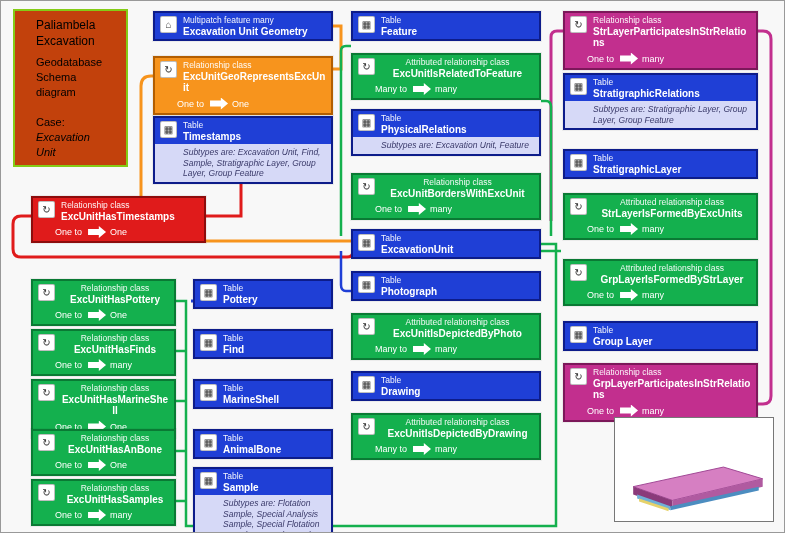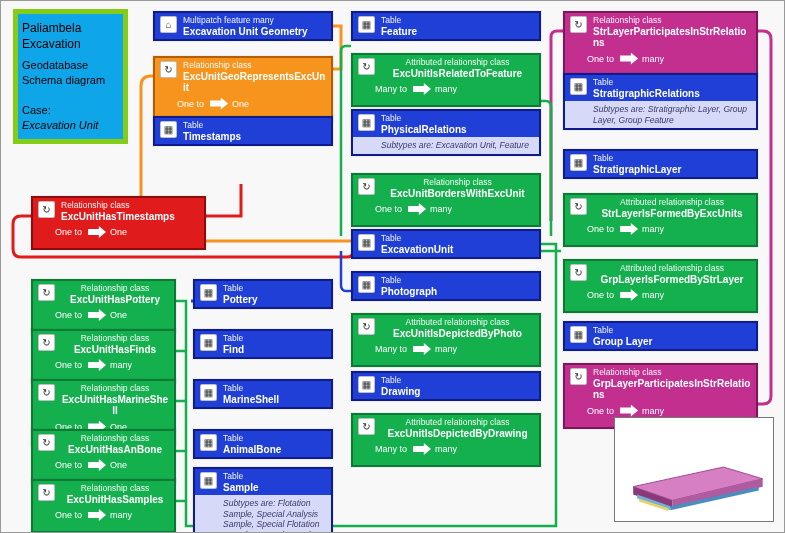--- a/index.html
+++ b/index.html
@@ -10,23 +10,23 @@
     height: 533px;
     position: relative;
     border: 1px solid #999;
     overflow: hidden;
   }
   .canvas { position: relative; width: 100%; height: 100%; }
   svg.wires { position:absolute; inset:0; width:785px; height:533px; z-index:0; }
 
   .infobox {
     position: absolute;
-    background: #0ea5e9;
-    border: 5px solid #84cc16;
-    padding: 6px 4px;
+    background: #c2410c;
+    border: 2px solid #84cc16;
+    padding: 6px 21px;
     font-size: 11px;
     line-height: 1.35;
     z-index: 3;
   }
   .infobox .title { font-size: 12px; }
 
   .node {
     position: absolute;
     width: 190px;
     border: 2px solid;
@@ -50,21 +50,21 @@
   .node .hdr-text { flex:1; min-width:0; }
   .node .hdr-type { font-size: 8.5px; line-height: 1; color:#fff; opacity:.95; }
   .node .hdr-name { font-size: 10px; font-weight: bold; color:#fff; line-height:1.15; margin-top:1px; word-break:break-word;}
   .node .sub {
     background: #fff; opacity:.92;
     font-size: 8.5px; color:#333; padding: 3px 5px; line-height:1.25;
     font-style: italic;
   }
   .node .card {
     display:flex; gap:4px; align-items:center;
-    padding: 2px 0 10px 22px;
+    padding: 2px 0 3px 22px;
     font-size: 9px;
   }
   .node .card .from { color:#fff; padding-right:2px;}
   .node .card .arrow {
     width: 18px; height: 12px; position:relative;
   }
   .node .card .arrow::before{
     content:""; position:absolute; inset:0;
     background:#fff;
     clip-path: polygon(0 25%,60% 25%,60% 0,100% 50%,60% 100%,60% 75%,0 75%);
@@ -156,20 +156,21 @@
   </div>
 
   <div class="node t-table-lav" style="left:152px; top:115px; width:180px;">
     <div class="hdr">
         <div class="ico">▦</div>
       <div class="hdr-text">
           <div class="hdr-type">Table</div>
           <div class="hdr-name">Timestamps</div>
         </div>
       </div>
+    <div class="sub">Subtypes are: Excavation Unit, Find, Sample, Stratigraphic Layer, Group Layer, Group Feature</div>
   </div>
 
   <div class="node t-red" style="left:30px; top:195px; width:175px;">
     <div class="hdr">
         <div class="ico">↻</div>
       <div class="hdr-text">
           <div class="hdr-type">Relationship class</div>
           <div class="hdr-name">ExcUnitHasTimestamps</div>
         </div>
       </div>

